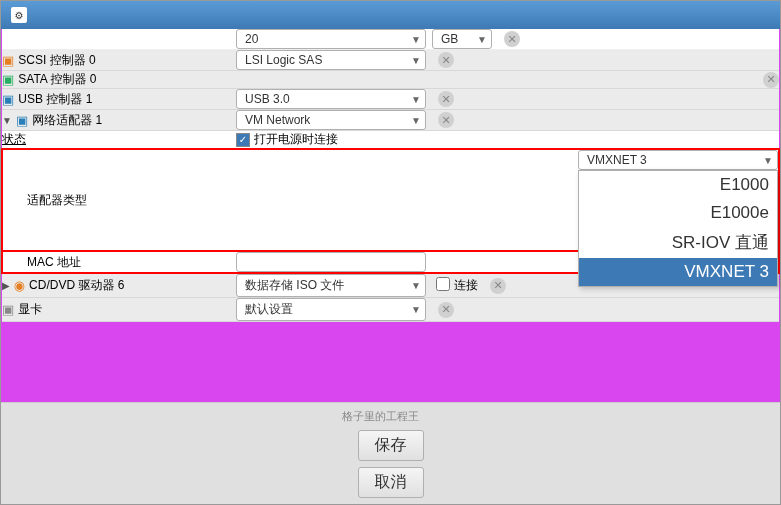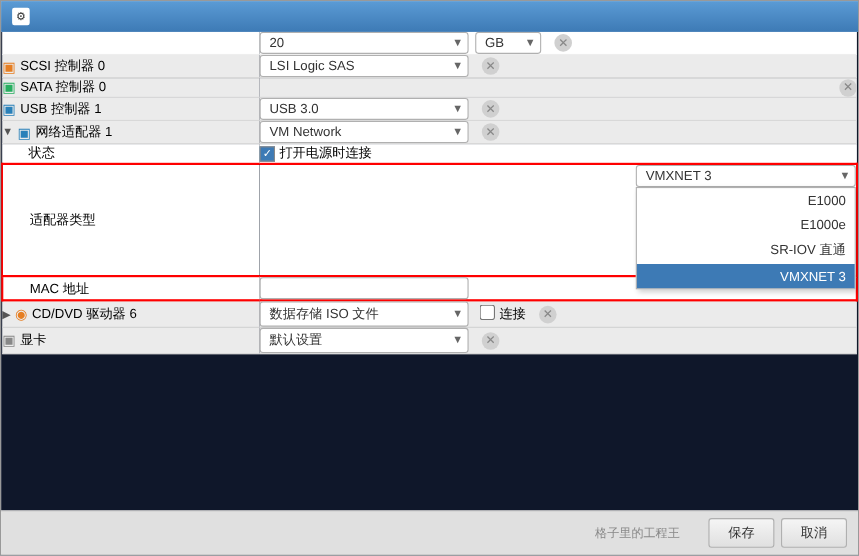--- a/index.html
+++ b/index.html
@@ -45,21 +45,21 @@
     }
 
     .main-content {
       display: flex;
       flex: 1;
       overflow: hidden;
     }
 
     .right-panel {
       flex: 1;
-      background: #0f172a;
+      background: #d946ef;
       overflow-y: auto;
       position: relative;
     }
 
     .select-wrapper {
       display: inline-flex;
       align-items: center;
       background: #fff;
       border: 1px solid #b0b0b0;
       border-radius: 3px;
@@ -123,55 +123,56 @@
       left: 0;
       background: white;
       border: 1px solid #b0b0b0;
       min-width: 190px;
       z-index: 100;
       box-shadow: 2px 2px 5px rgba(0,0,0,0.2);
     }
 
     .dropdown-popup .option {
       padding: 4px 8px;
-      font-size: 12px;
+      font-size: 17px;
       color: #333;
       cursor: pointer;
     }
 
     .dropdown-popup .option.selected {
       background: #3d7ab5;
       color: white;
     }
 
     .bottom-bar {
       background: #e0e0e0;
       border-top: 1px solid #ccc;
       padding: 6px 10px;
       display: flex;
       justify-content: flex-end;
       align-items: center;
       gap: 6px;
       flex-shrink: 0;
+      flex-direction: column;
     }
 
     .bottom-bar .watermark {
       flex: 1;
       text-align: right;
       color: #888;
       font-size: 11px;
       margin-right: 20px;
     }
 
     .btn {
       background: linear-gradient(to bottom, #f5f5f5, #e0e0e0);
       border: 1px solid #b0b0b0;
       border-radius: 3px;
       padding: 4px 16px;
-      font-size: 12px;
+      font-size: 16px;
       color: #333;
       cursor: pointer;
       min-width: 60px;
     }
 
     .device-row td {
       background: #f2f2f2;
     }
 
     .sub-row td {
@@ -297,21 +298,21 @@
                 <div class="select-wrapper">
                   <span>VM Network</span>
                   <span class="arrow">▼</span>
                 </div>
                 <div class="delete-btn">✕</div>
               </div>
             </td>
           </tr>
 
           <tr class="sub-row">
-            <td class="label-cell" style="padding-left:24px;">
+            <td class="label-cell" style="text-decoration:underline;">
               <span>状态</span>
             </td>
             <td class="value-cell">
               <div class="checkbox-label">
                 <div class="checkbox-box">✓</div>
                 <span>打开电源时连接</span>
               </div>
             </td>
           </tr>
 

